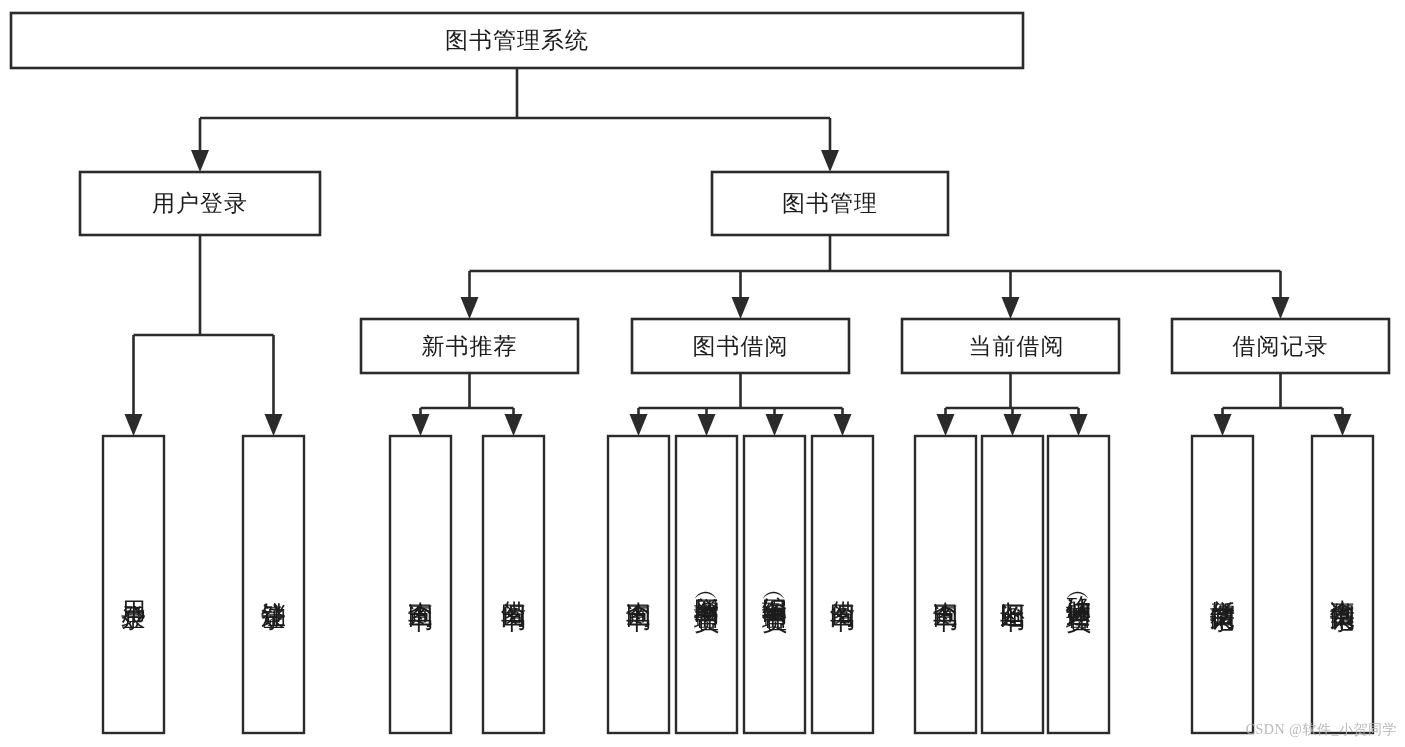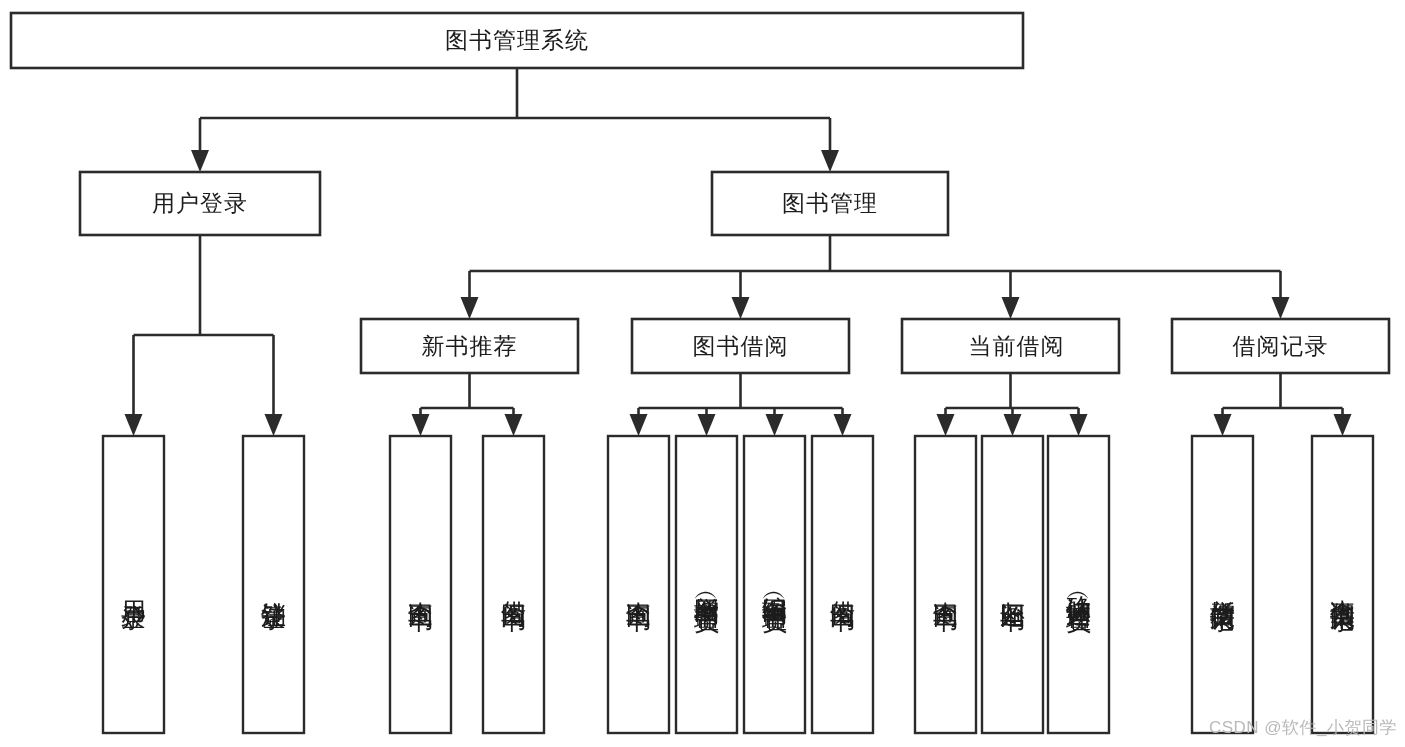--- a/index.html
+++ b/index.html
@@ -68,22 +68,22 @@
     font-family: "Liberation Sans", "DejaVu Sans", sans-serif;
     font-size: 23px;
     color: #1c1c1c;
     letter-spacing: 1px;
     white-space: nowrap;
   }
   #watermark {
     position: absolute;
     right: 8px;
     bottom: 8px;
-    font-family: Liberation Sans, sans-serif;
-    font-size: 17px;
+    font-family: Liberation Serif, serif;
+    font-size: 14px;
     color: #b9b9b9;
     letter-spacing: 0.5px;
     white-space: nowrap;
     margin-left: 25px;
   }
 </style>
 </head>
 <body>
 
 <div id="diagram-root">

